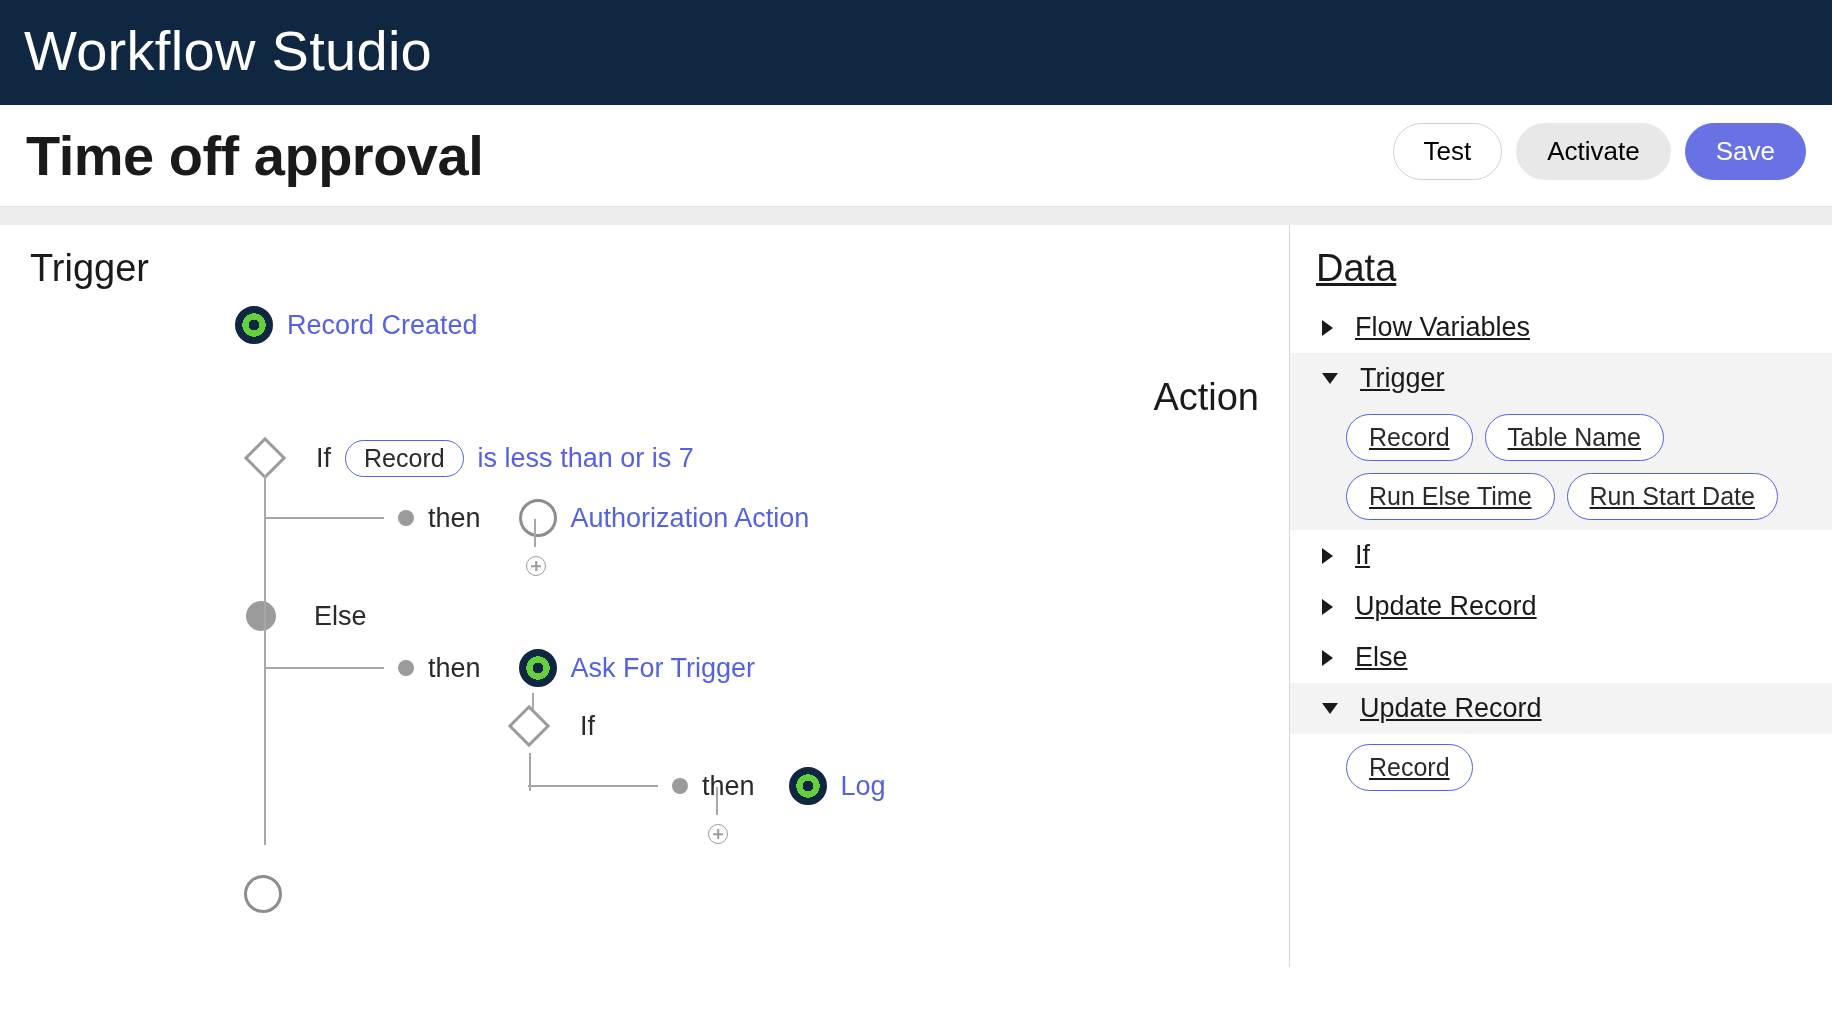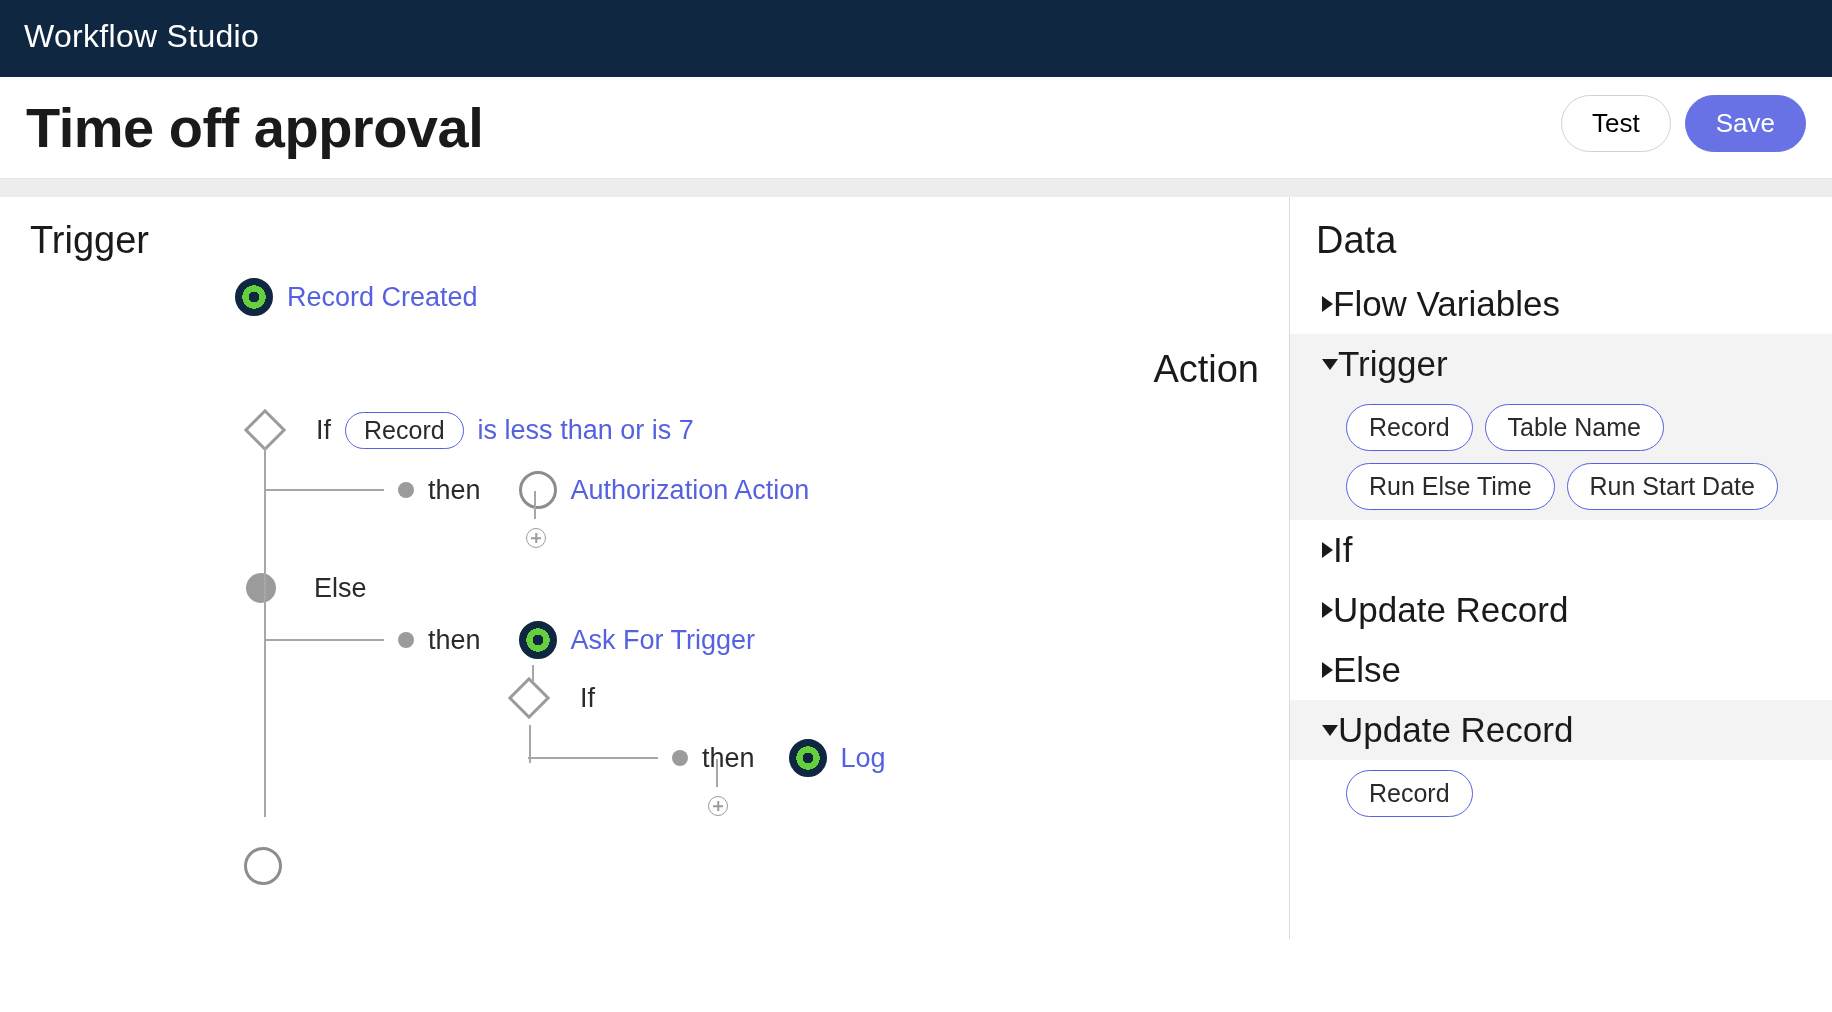--- a/index.html
+++ b/index.html
@@ -8,21 +8,21 @@
     background: #fff;
     color: #1a1a1a;
     width: 1832px;
     font-size: 20px;
   }
   
   .app-bar {
     background: #0f2740;
     color: #fff;
     padding: 18px 24px 22px;
-    font-size: 32px;
+    font-size: 56px;
     font-weight: 300;
     letter-spacing: .3px;
   }
   
   .page-header {
     display: flex;
     align-items: flex-start;
     justify-content: space-between;
     padding: 18px 26px;
     border-bottom: 1px solid #e4e4e4;
@@ -51,20 +51,21 @@
   
   .main { display: flex; }
   .canvas {
     flex: 0 0 1290px;
     padding: 22px 30px 50px;
     border-right: 1px solid #d9d9d9;
   }
   .data-panel {
     flex: 1;
     padding: 22px 26px 30px;
+    text-decoration: underline;
   }
   .section-heading {
     font-size: 38px;
     font-weight: 500;
     margin-bottom: 12px;
   }
 
   
   .row { display: flex; align-items: center; gap: 14px; min-height: 46px; }
   .link-text { color: #5561e0; font-size: 27px; font-weight: 400; cursor: pointer; }
@@ -130,22 +131,22 @@
     height: 2px; background: #a7a7a7;
   }
   .canvas-layout { position: relative; }
   
   .if-block {
     position: relative; margin-left: 220px;
   }
 
   
   .tree-item {
-    display: flex; align-items: center; gap: 0;
-    font-size: 35px; padding: 10px 6px;
+    display: flex; align-items: center; gap: 22px;
+    font-size: 27px; padding: 10px 6px;
     cursor: pointer;
   }
   .tree-item.expanded-bg { background: #f3f3f3; margin: 0 -26px; padding-left: 32px; padding-right: 26px; }
   .caret { width: 0; height: 0; display: inline-block; }
   .caret.right { border-top: 8px solid transparent; border-bottom: 8px solid transparent; border-left: 11px solid #1a1a1a; }
   .caret.down  { border-left: 8px solid transparent; border-right: 8px solid transparent; border-top: 11px solid #1a1a1a; }
   .pill-row { display: flex; flex-wrap: wrap; gap: 12px; padding: 10px 6px 10px 30px; }
   .data-pill {
     border: 1.5px solid #5561e0;
     color: #2a2a2a;
@@ -161,20 +162,21 @@
 <body>
 
 <div class="app-bar">
   <span>Workflow Studio</span>
 </div>
 
 <div class="page-header">
   <div class="page-title">Time off approval</div>
   <div class="header-actions">
     <button class="btn">Test</button>
+    <button class="btn secondary">Activate</button>
     <button class="btn primary">Save</button>
   </div>
 </div>
 
 <div class="divider-strip"></div>
 
 <div class="main">
 
   <div class="canvas">
 

